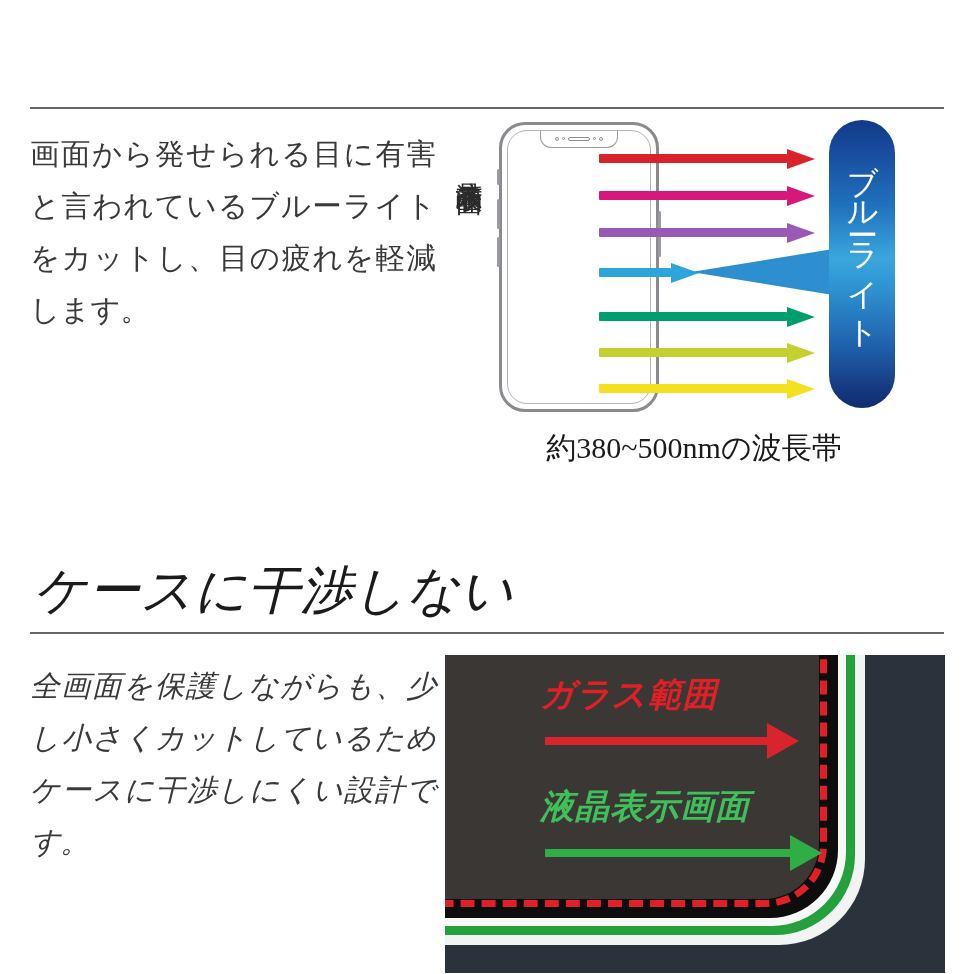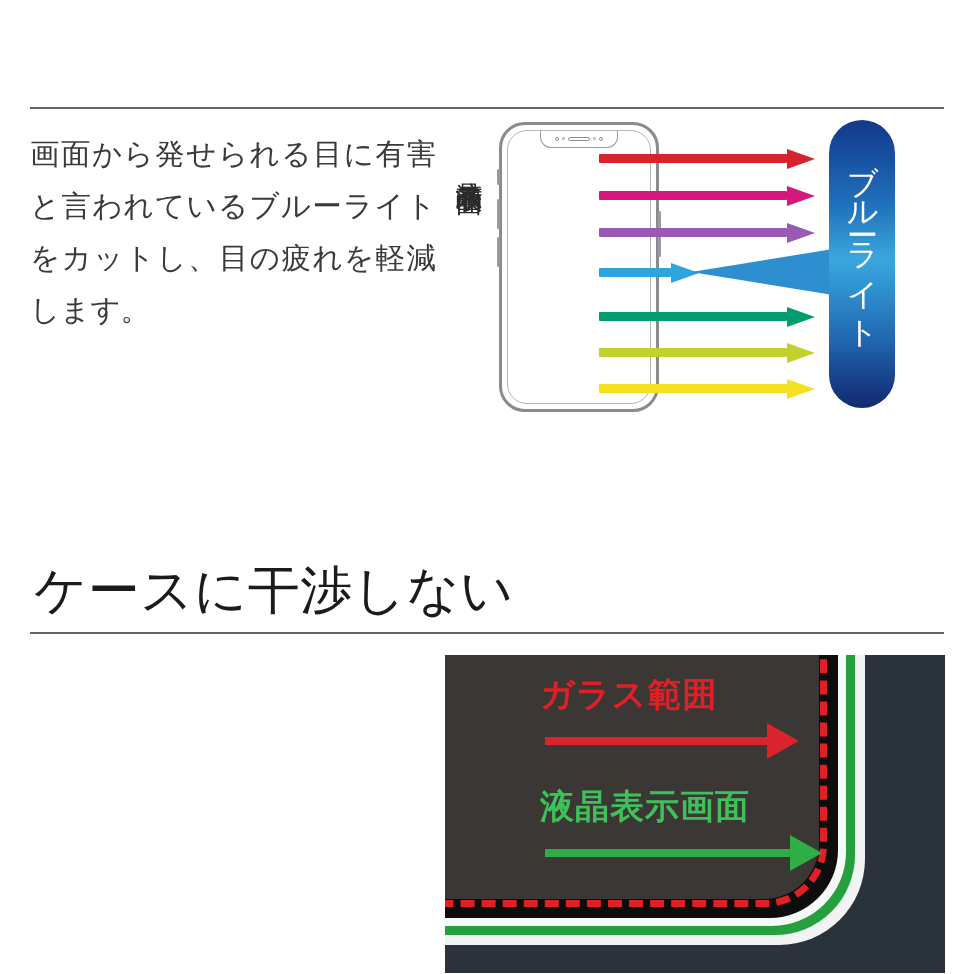--- a/index.html
+++ b/index.html
@@ -14,21 +14,21 @@
     color: #1a1a1a;
     overflow: hidden;
     position: relative;
   }
 
   .page { position: relative; width: 974px; height: 974px; }
 
   
   .section { position: absolute; left: 0; width: 974px; }
   .sec1 { top: 0; height: 520px; }
-  .sec2 { top: 520px; height: 454px; }
+  .sec2 { top: 520px; height: 454px; font-style: italic; }
 
   .sec-title {
     position: absolute;
     left: 34px;
     font-family: "Liberation Serif", "DejaVu Serif", serif;
     font-weight: 400;
     color: #1b1b1b;
     letter-spacing: 0.5px;
     white-space: nowrap;
   }
@@ -324,28 +324,30 @@
         <div class="head" style="left:188px;border-left:28px solid #f5e020;"></div>
       </div>
 
       <div class="pill-pointer"></div>
 
       <div class="pill">
         <div class="pill-text">ブルーライト</div>
       </div>
     </div>
 
+    <div class="fig-caption">約380~500nmの波長帯</div>
   </div>
 
   <div class="section sec2">
 
     <div class="sec-title">ケースに干渉しない</div>
 
     <div class="divider"></div>
 
+    <div class="body-text">全画面を保護しながらも、少し小さくカットしているためケースに干渉しにくい設計です。</div>
 
     <div class="fig2">
       <div class="dev-outer"></div>
       <div class="dev-gap"></div>
       <div class="dev-green"></div>
       <div class="dev-gap2"></div>
       <div class="dev-bezel"></div>
       <div class="dev-dash"></div>
       <div class="dev-screen"></div>
 

